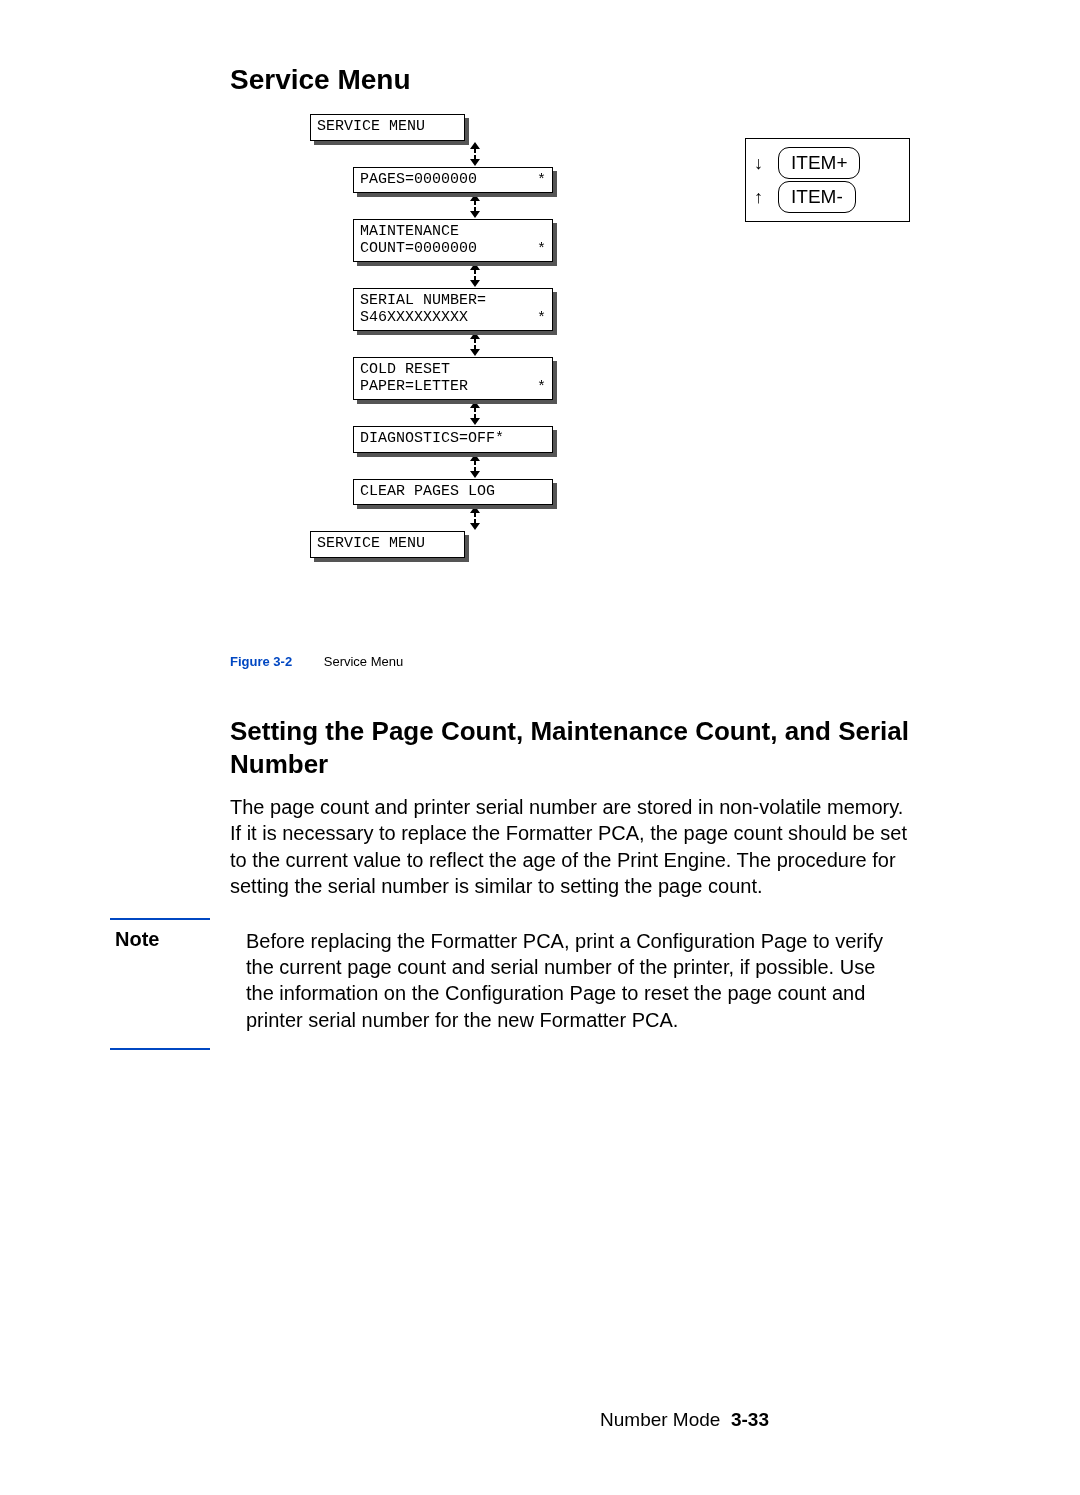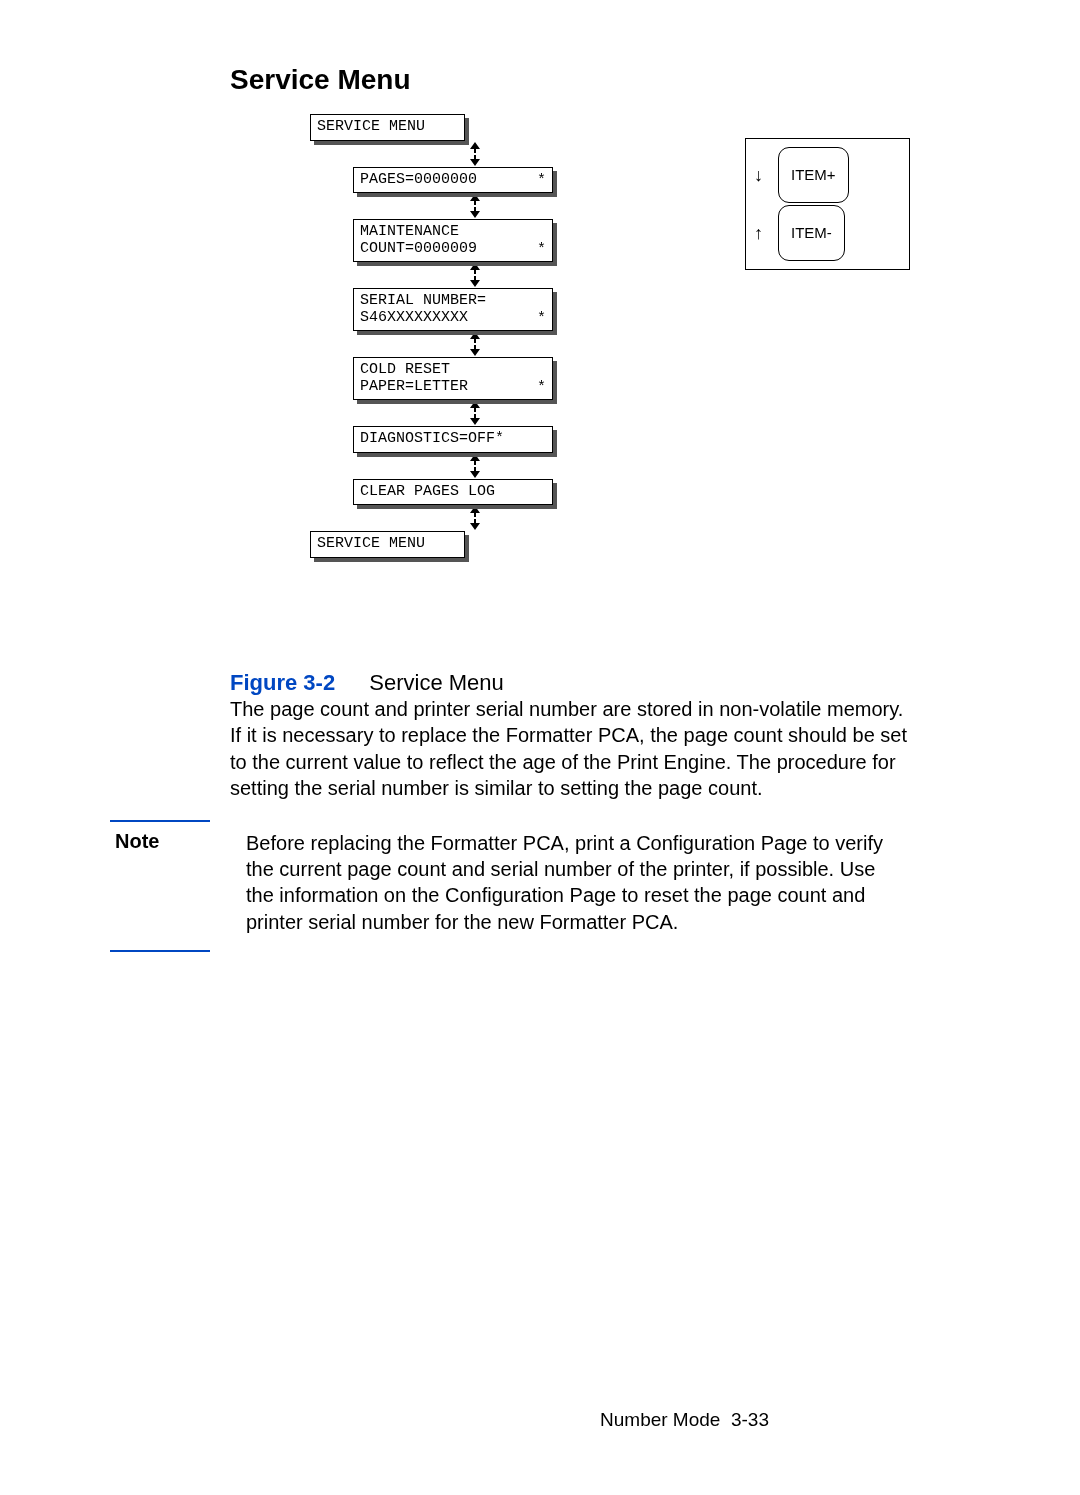--- a/index.html
+++ b/index.html
@@ -11,32 +11,32 @@
   .box{background:#fff;border:1px solid #000;box-shadow:4px 4px 0 #555;font-family:"Courier New",monospace;font-size:15px;line-height:1.1;padding:4px 6px;position:relative;box-sizing:border-box;}
   .box .star{position:absolute;right:6px;bottom:3px;font-family:"Courier New",monospace;font-size:15px;}
   .box-top{width:155px;margin-bottom:0;}
   .box-item{width:200px;margin-left:43px;}
   .box-bottom{width:155px;margin-left:0;}
   .conn{width:200px;margin-left:65px;display:flex;flex-direction:column;align-items:center;}
   .conn-top{width:200px;margin-left:65px;display:flex;flex-direction:column;align-items:center;}
   .legend{position:absolute;right:0;top:24px;width:165px;border:1px solid #000;padding:6px 8px;box-sizing:border-box;font-size:15px;}
   .legend-row{display:flex;align-items:center;gap:10px;margin:2px 0;}
   .legend-arrow{width:14px;font-weight:bold;font-size:18px;line-height:1;}
-  .pill{border:1px solid #000;border-radius:11px;padding:16px 12px;font-size:15px;height:22px;line-height:22px;}
-  .figcap{margin-top:16px;font-size:22px;}
+  .pill{border:1px solid #000;border-radius:11px;padding:4px 12px;font-size:19px;height:22px;line-height:22px;}
+  .figcap{font-size:13px;}
   .figcap .fnum{color:#0047c2;font-weight:bold;margin-right:28px;}
   h3{font-size:26px;font-weight:bold;margin:46px 0 14px 0;line-height:1.25;}
   .body-text{font-size:20px;line-height:1.32;margin:0 0 26px 0;}
   .note-block{position:relative;margin-top:28px;}
   .note-label{position:absolute;left:-115px;top:0;color:#000000;font-weight:bold;font-size:20px;}
   .note-rule{position:absolute;left:-120px;width:100px;border-top:2px solid #0047c2;}
   .note-rule.top{top:-10px;}
   .note-rule.bot{top:120px;}
   .footer{position:absolute;right:172px;bottom:64px;font-size:19px;}
-  .footer .pg{font-weight:normal;}
+  .footer .pg{font-weight:bold;}
   svg.arrpair{display:block;}
 </style>
 </head>
 <body>
 
 <div class="page">
   <div class="content">
     <h2>Service Menu</h2>
 
     <div class="diagram-wrap">
@@ -54,21 +54,21 @@
           <span class="star">*</span>
         </div>
         <div class="conn">
           <svg class="arrpair" width="16" height="26">
               <path d="M8 1 L3 8 L7 8 L7 12 L9 12 L9 8 L13 8 Z M8 25 L3 18 L7 18 L7 14 L9 14 L9 18 L13 18 Z" fill="#000"></path>
             </svg>
         </div>
 
         <div class="box box-item">
           <div>MAINTENANCE</div>
-          <div>COUNT=0000009</div>
+          <div>COUNT=0000000</div>
           <span class="star">*</span>
         </div>
         <div class="conn">
           <svg class="arrpair" width="16" height="26">
               <path d="M8 1 L3 8 L7 8 L7 12 L9 12 L9 8 L13 8 Z M8 25 L3 18 L7 18 L7 14 L9 14 L9 18 L13 18 Z" fill="#000"></path>
             </svg>
         </div>
 
         <div class="box box-item">
           <div>SERIAL NUMBER=</div>
@@ -123,20 +123,21 @@
           <span class="pill">ITEM-</span>
         </div>
       </div>
     </div>
 
     <div class="figcap">
       <span class="fnum">Figure 3-2</span>
       <span>Service Menu</span>
     </div>
 
+    <h3>Setting the Page Count, Maintenance Count, and Serial Number</h3>
 
     <p class="body-text">The page count and printer serial number are stored in non-volatile memory. If it is necessary to replace the Formatter PCA, the page count should be set to the current value to reflect the age of the Print Engine. The procedure for setting the serial number is similar to setting the page count.</p>
 
     <div class="note-block">
       <div class="note-rule top"></div>
       <div class="note-label">Note</div>
       <p class="body-text" style="margin:16px;">Before replacing the Formatter PCA, print a Configuration Page to verify the current page count and serial number of the printer, if possible. Use the information on the Configuration Page to reset the page count and printer serial number for the new Formatter PCA.</p>
       <div class="note-rule bot"></div>
     </div>
   </div>

